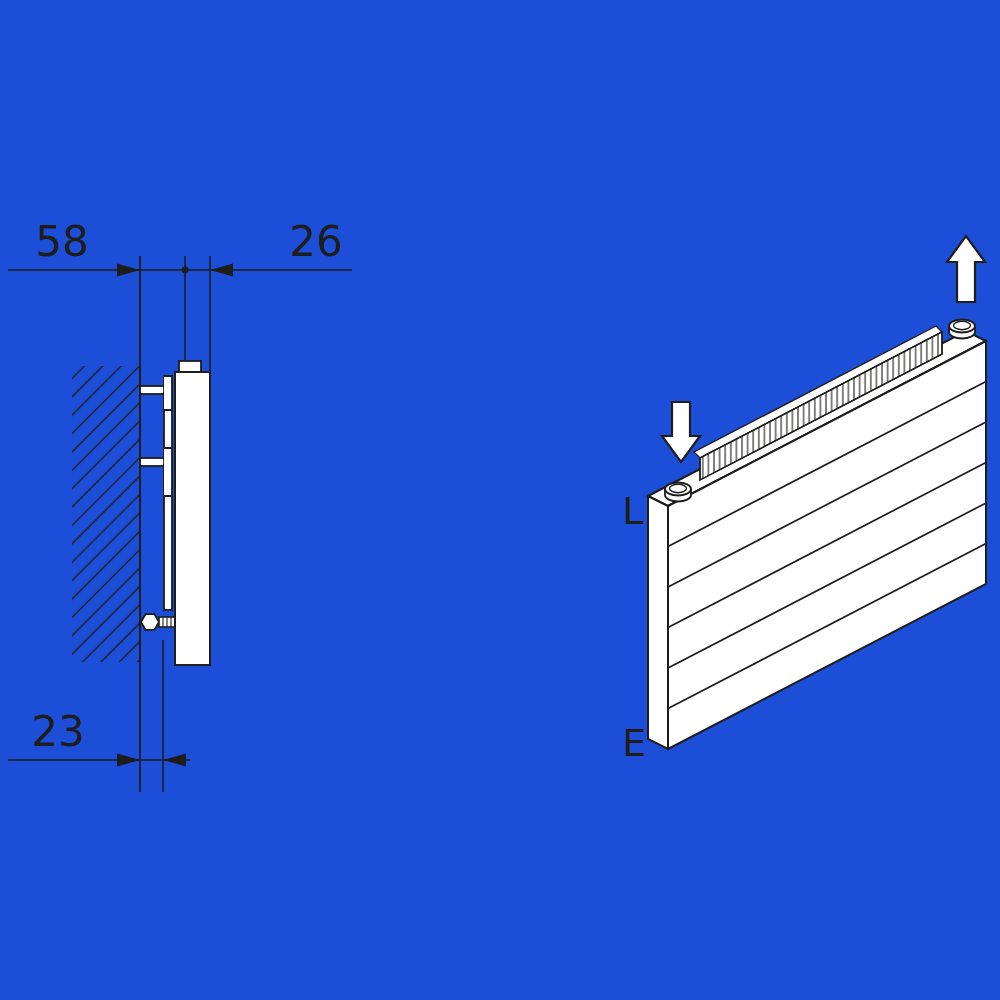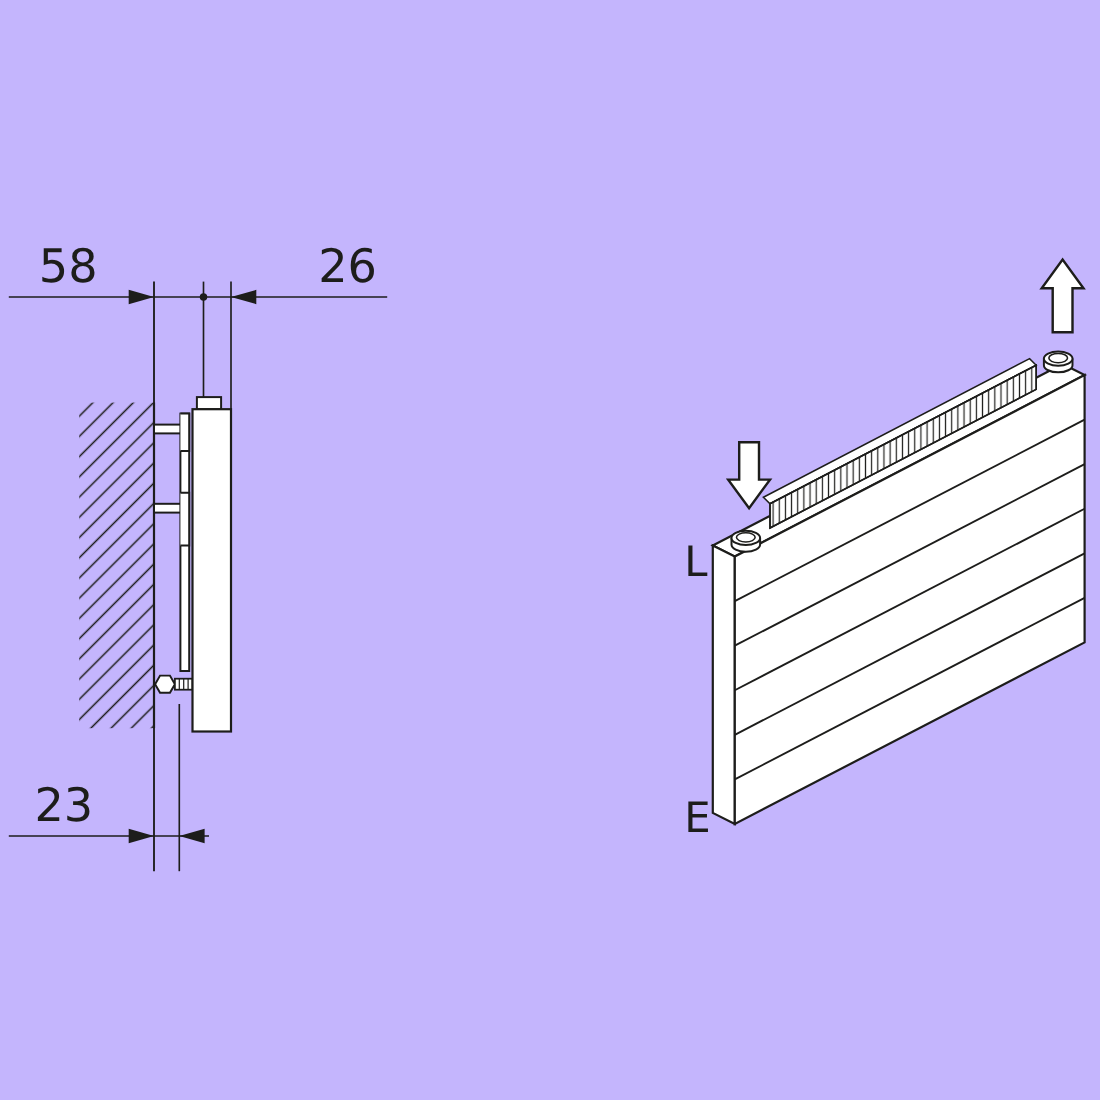--- a/index.html
+++ b/index.html
@@ -5,21 +5,21 @@
   html, body {
     margin: 0;
     padding: 0;
     background: #ffffff;
     font-family: "DejaVu Sans", "Liberation Sans", sans-serif;
   }
   .canvas {
     position: relative;
     width: 1000px;
     height: 1000px;
-    background: #c4b5fd;
+    background: #1d4ed8;
     overflow: hidden;
   }
   svg { display: block; }
   text {
     font-family: "DejaVu Sans", "Liberation Sans", sans-serif;
     fill: #1d1d1b;
   }
   .dim-label { font-size: 42px; }
   .conn-label { font-size: 38px; }
 </style>

